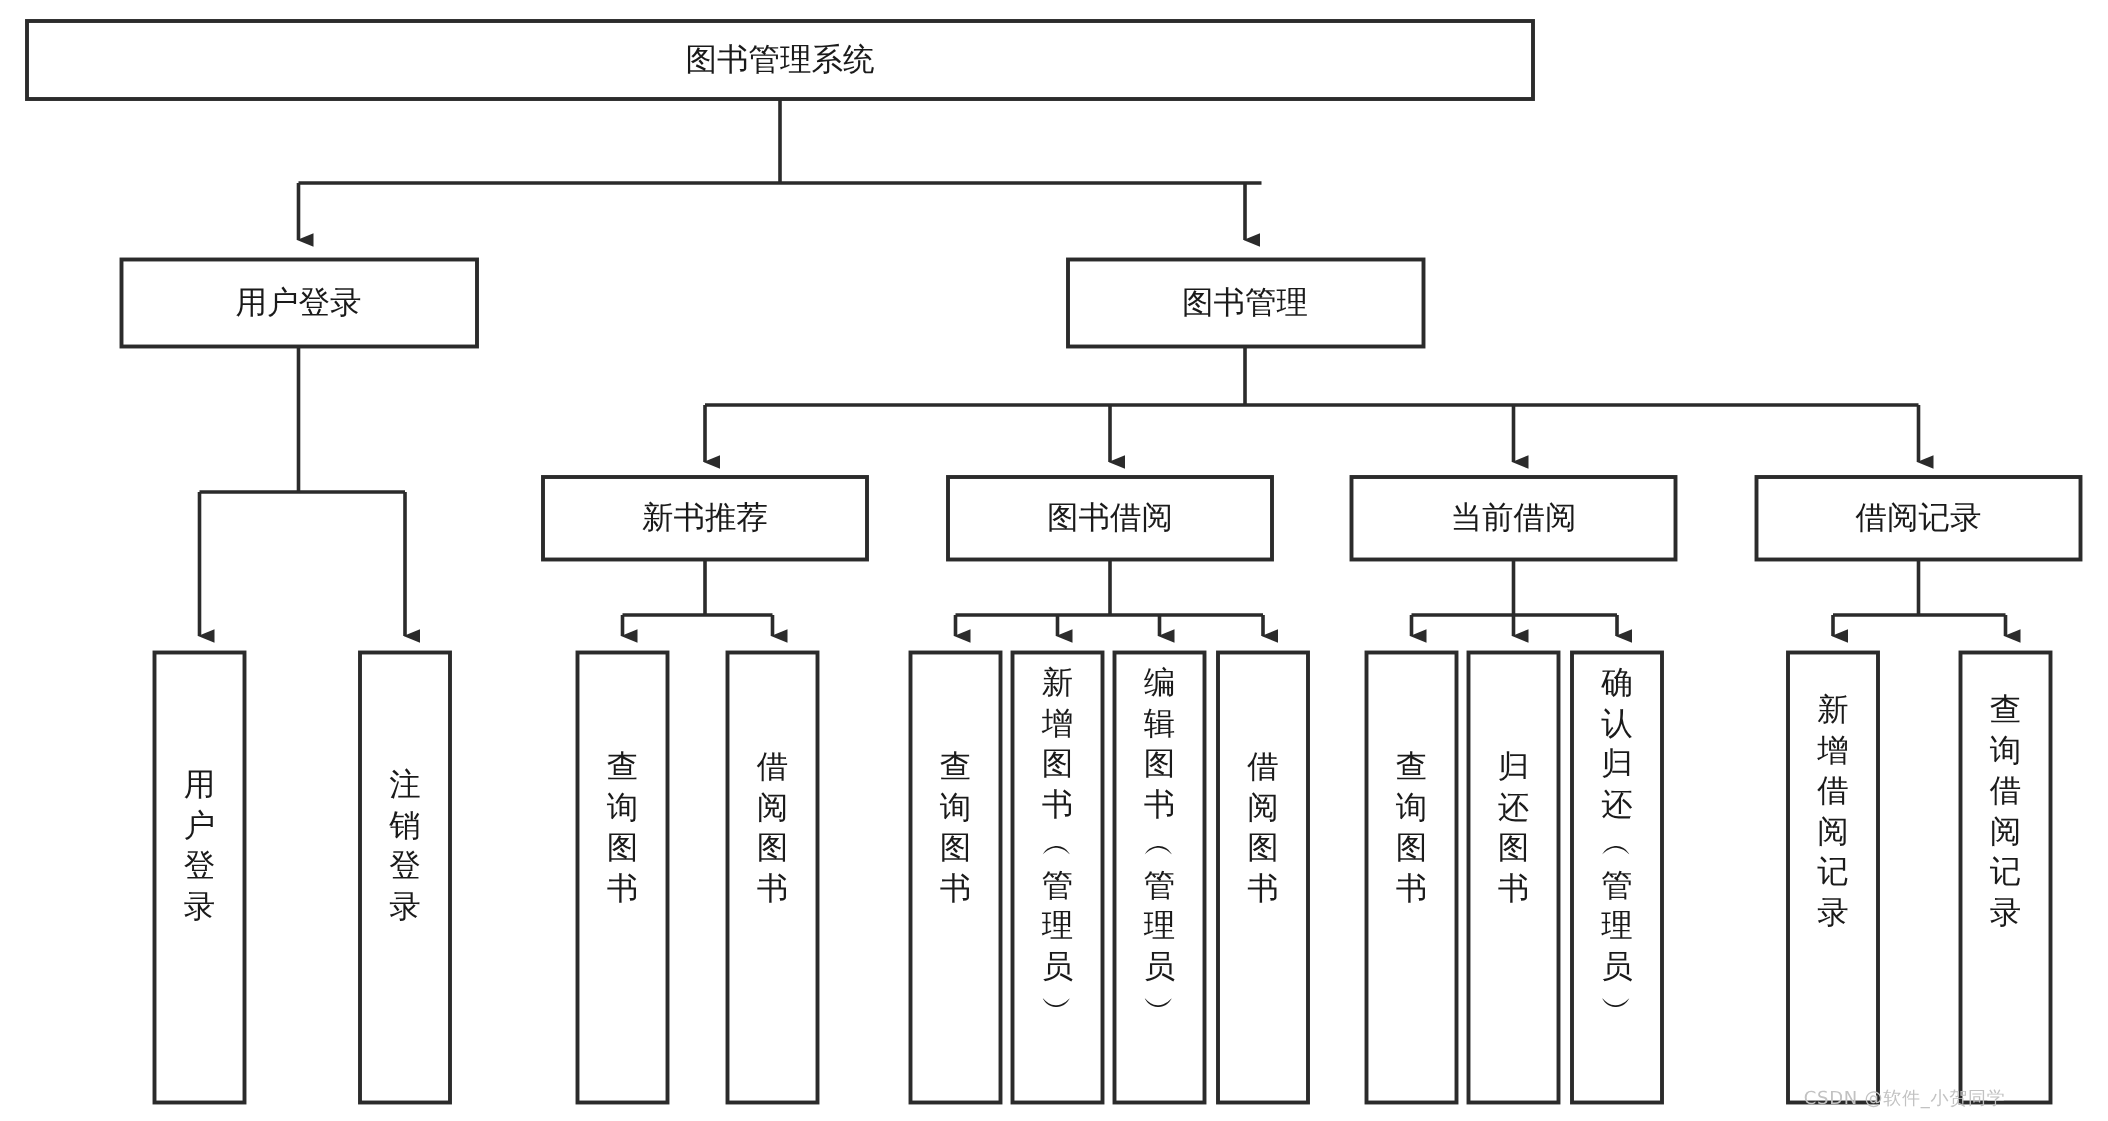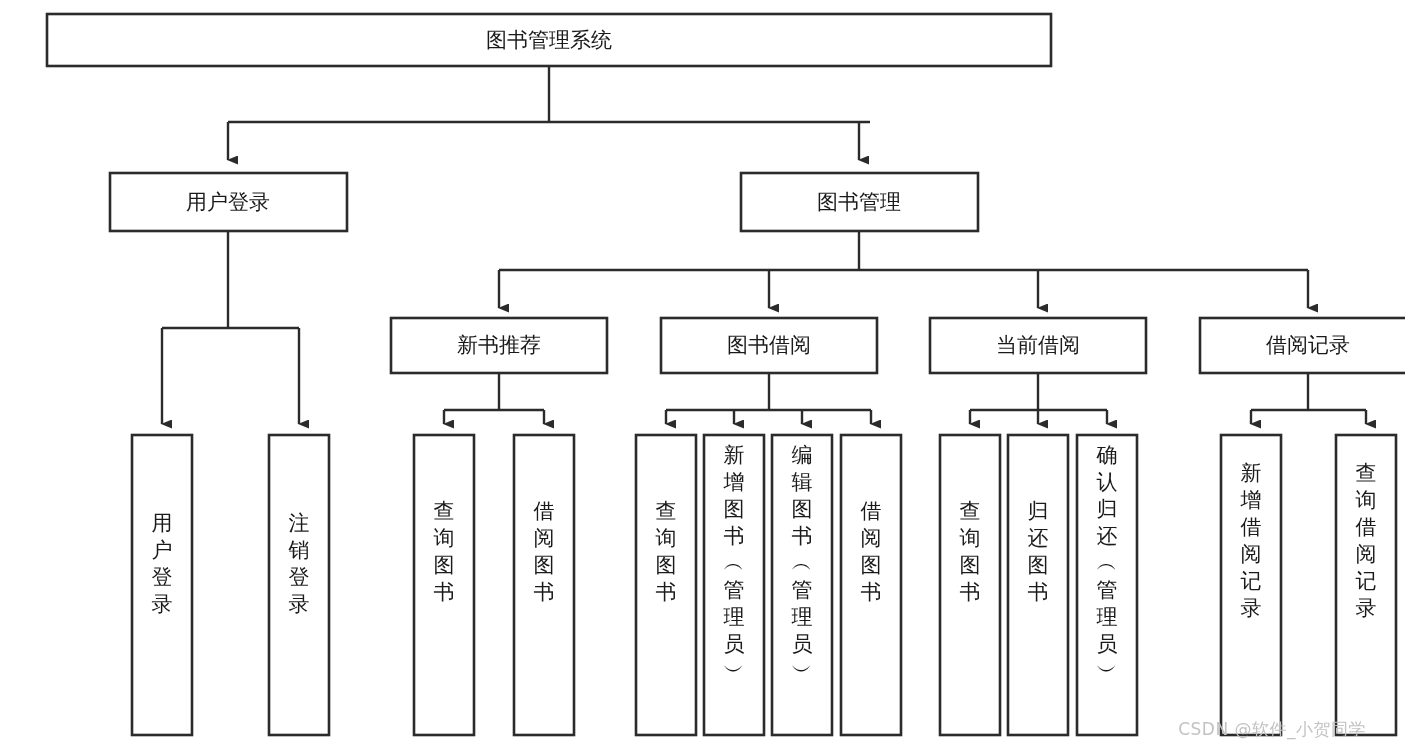--- a/index.html
+++ b/index.html
@@ -11,21 +11,20 @@
     width: 1405px;
     height: 747px;
     font-family: "DejaVu Sans", "Liberation Sans", sans-serif;
     overflow: hidden;
     position: relative;
   }
   #diagram-root {
     position: relative;
     width: 1351px;
     height: 747px;
-    margin-left: 29px;
   }
   svg.diagram {
     position: absolute;
     top: 0;
     left: 0;
     width: 1405px;
     height: 747px;
   }
   .node-box {
     fill: #ffffff;
@@ -48,21 +47,21 @@
     font-family: "DejaVu Sans", "Liberation Sans", sans-serif;
     font-size: 21px;
     fill: #1a1a1a;
     text-anchor: middle;
   }
   .watermark {
     position: absolute;
     right: 14px;
     bottom: 6px;
     font-family: "DejaVu Sans", "Liberation Sans", sans-serif;
-    font-size: 17px;
+    font-size: 12px;
     color: #c2c2c2;
     letter-spacing: 0.5px;
     white-space: nowrap;
     pointer-events: none;
   }
 </style>
 </head>
 <body>
 
 <div id="diagram-root">

